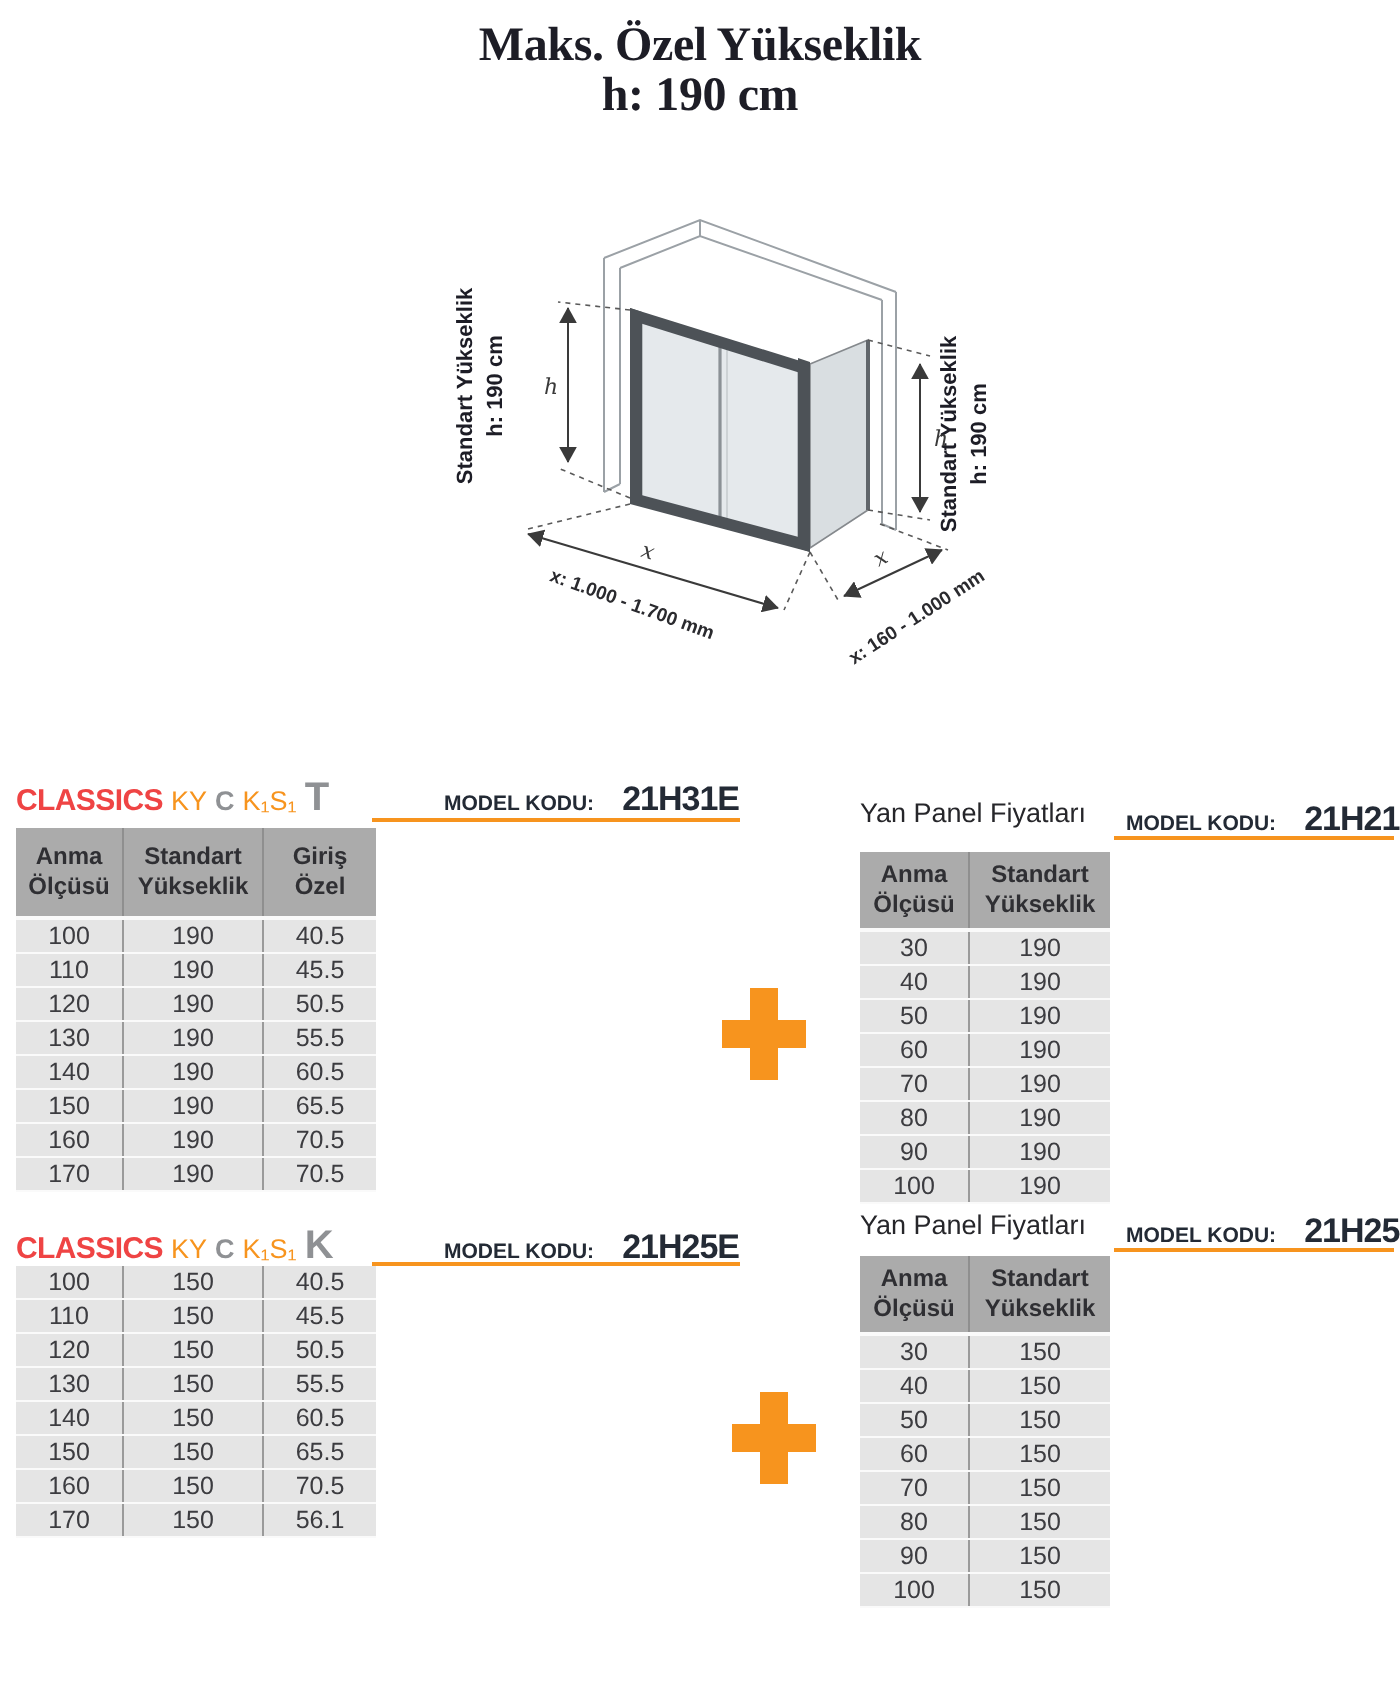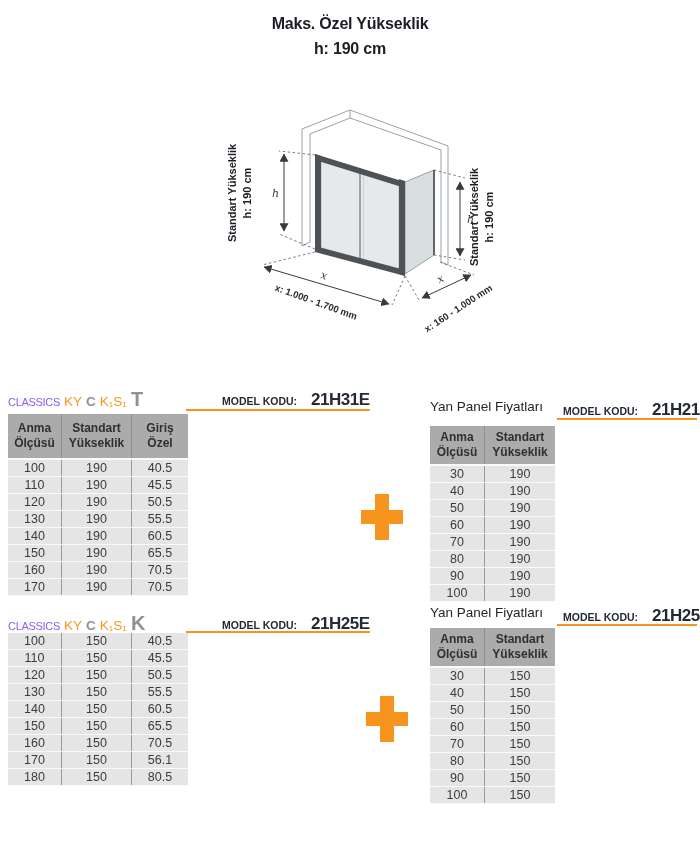--- a/index.html
+++ b/index.html
@@ -7,25 +7,25 @@
     --header_gray:#ABABAB;
     --row_gray:#E5E5E5;
     --text_dark:#1d1d26;
   }
   html,body{margin:0;padding:0;background:#fff;}
   .page{position:relative;width:700px;height:850px;background:#fff;overflow:hidden;
         font-family:"Liberation Sans",sans-serif;color:#333;}
 
   
   .main-title{position:absolute;top:11px;left:0;width:100%;text-align:center;
-    font-weight:bold;font-size:16px;line-height:25px;color:var(--text_dark);letter-spacing:-0.2px;}
+    font-weight:bold;font-size:24px;line-height:25px;color:var(--text_dark);letter-spacing:-0.2px;font-family:Liberation Serif, serif;}
 
   
   .series-title{position:absolute;display:flex;align-items:baseline;gap:4px;white-space:nowrap;}
-  .series-title .brand{font-weight:normal;font-size:11px;color:#8b5cf6;letter-spacing:-0.3px;}
+  .series-title .brand{font-weight:bold;font-size:15px;color:#ef4444;letter-spacing:-0.3px;}
   .series-title .code-orange{font-weight:normal;font-size:13.5px;color:var(--accent_orange);}
   .series-title .code-gray{font-weight:bold;font-size:13.5px;color:#8F9194;}
   .series-title .variant{font-weight:bold;font-size:20px;color:#8F9194;}
   .panel-title{position:absolute;font-weight:normal;font-size:13.5px;color:#26262a;white-space:nowrap;}
   .model-block{position:absolute;display:flex;align-items:baseline;gap:14px;white-space:nowrap;}
   .model-label{font-weight:bold;font-size:10.5px;color:#232a35;}
   .model-value{font-weight:bold;font-size:17px;color:#232a35;letter-spacing:-0.5px;}
   .accent-line{position:absolute;height:2px;background:var(--accent_orange);}
 
   
@@ -287,25 +287,20 @@
         <tr>
           <td>160</td>
           <td>150</td>
           <td>70.5</td>
         </tr>
         <tr>
           <td>170</td>
           <td>150</td>
           <td>56.1</td>
         </tr>
-        <tr>
-          <td>180</td>
-          <td>150</td>
-          <td>80.5</td>
-        </tr>
       </tbody>
     </table>
 
   <div class="panel-title" style="left:430px;top:605px;">Yan Panel Fiyatları</div>
   <div class="model-block" style="left:563px;top:606px;">
     <span class="model-label">MODEL KODU:</span>
     <span class="model-value">21H250</span>
   </div>
   <div class="accent-line" style="left:557px;top:624px;width:140px;"></div>
   <table class="data-table panel-table" style="left:430px;top:628px;" data-table="section_bottom_right.table">

